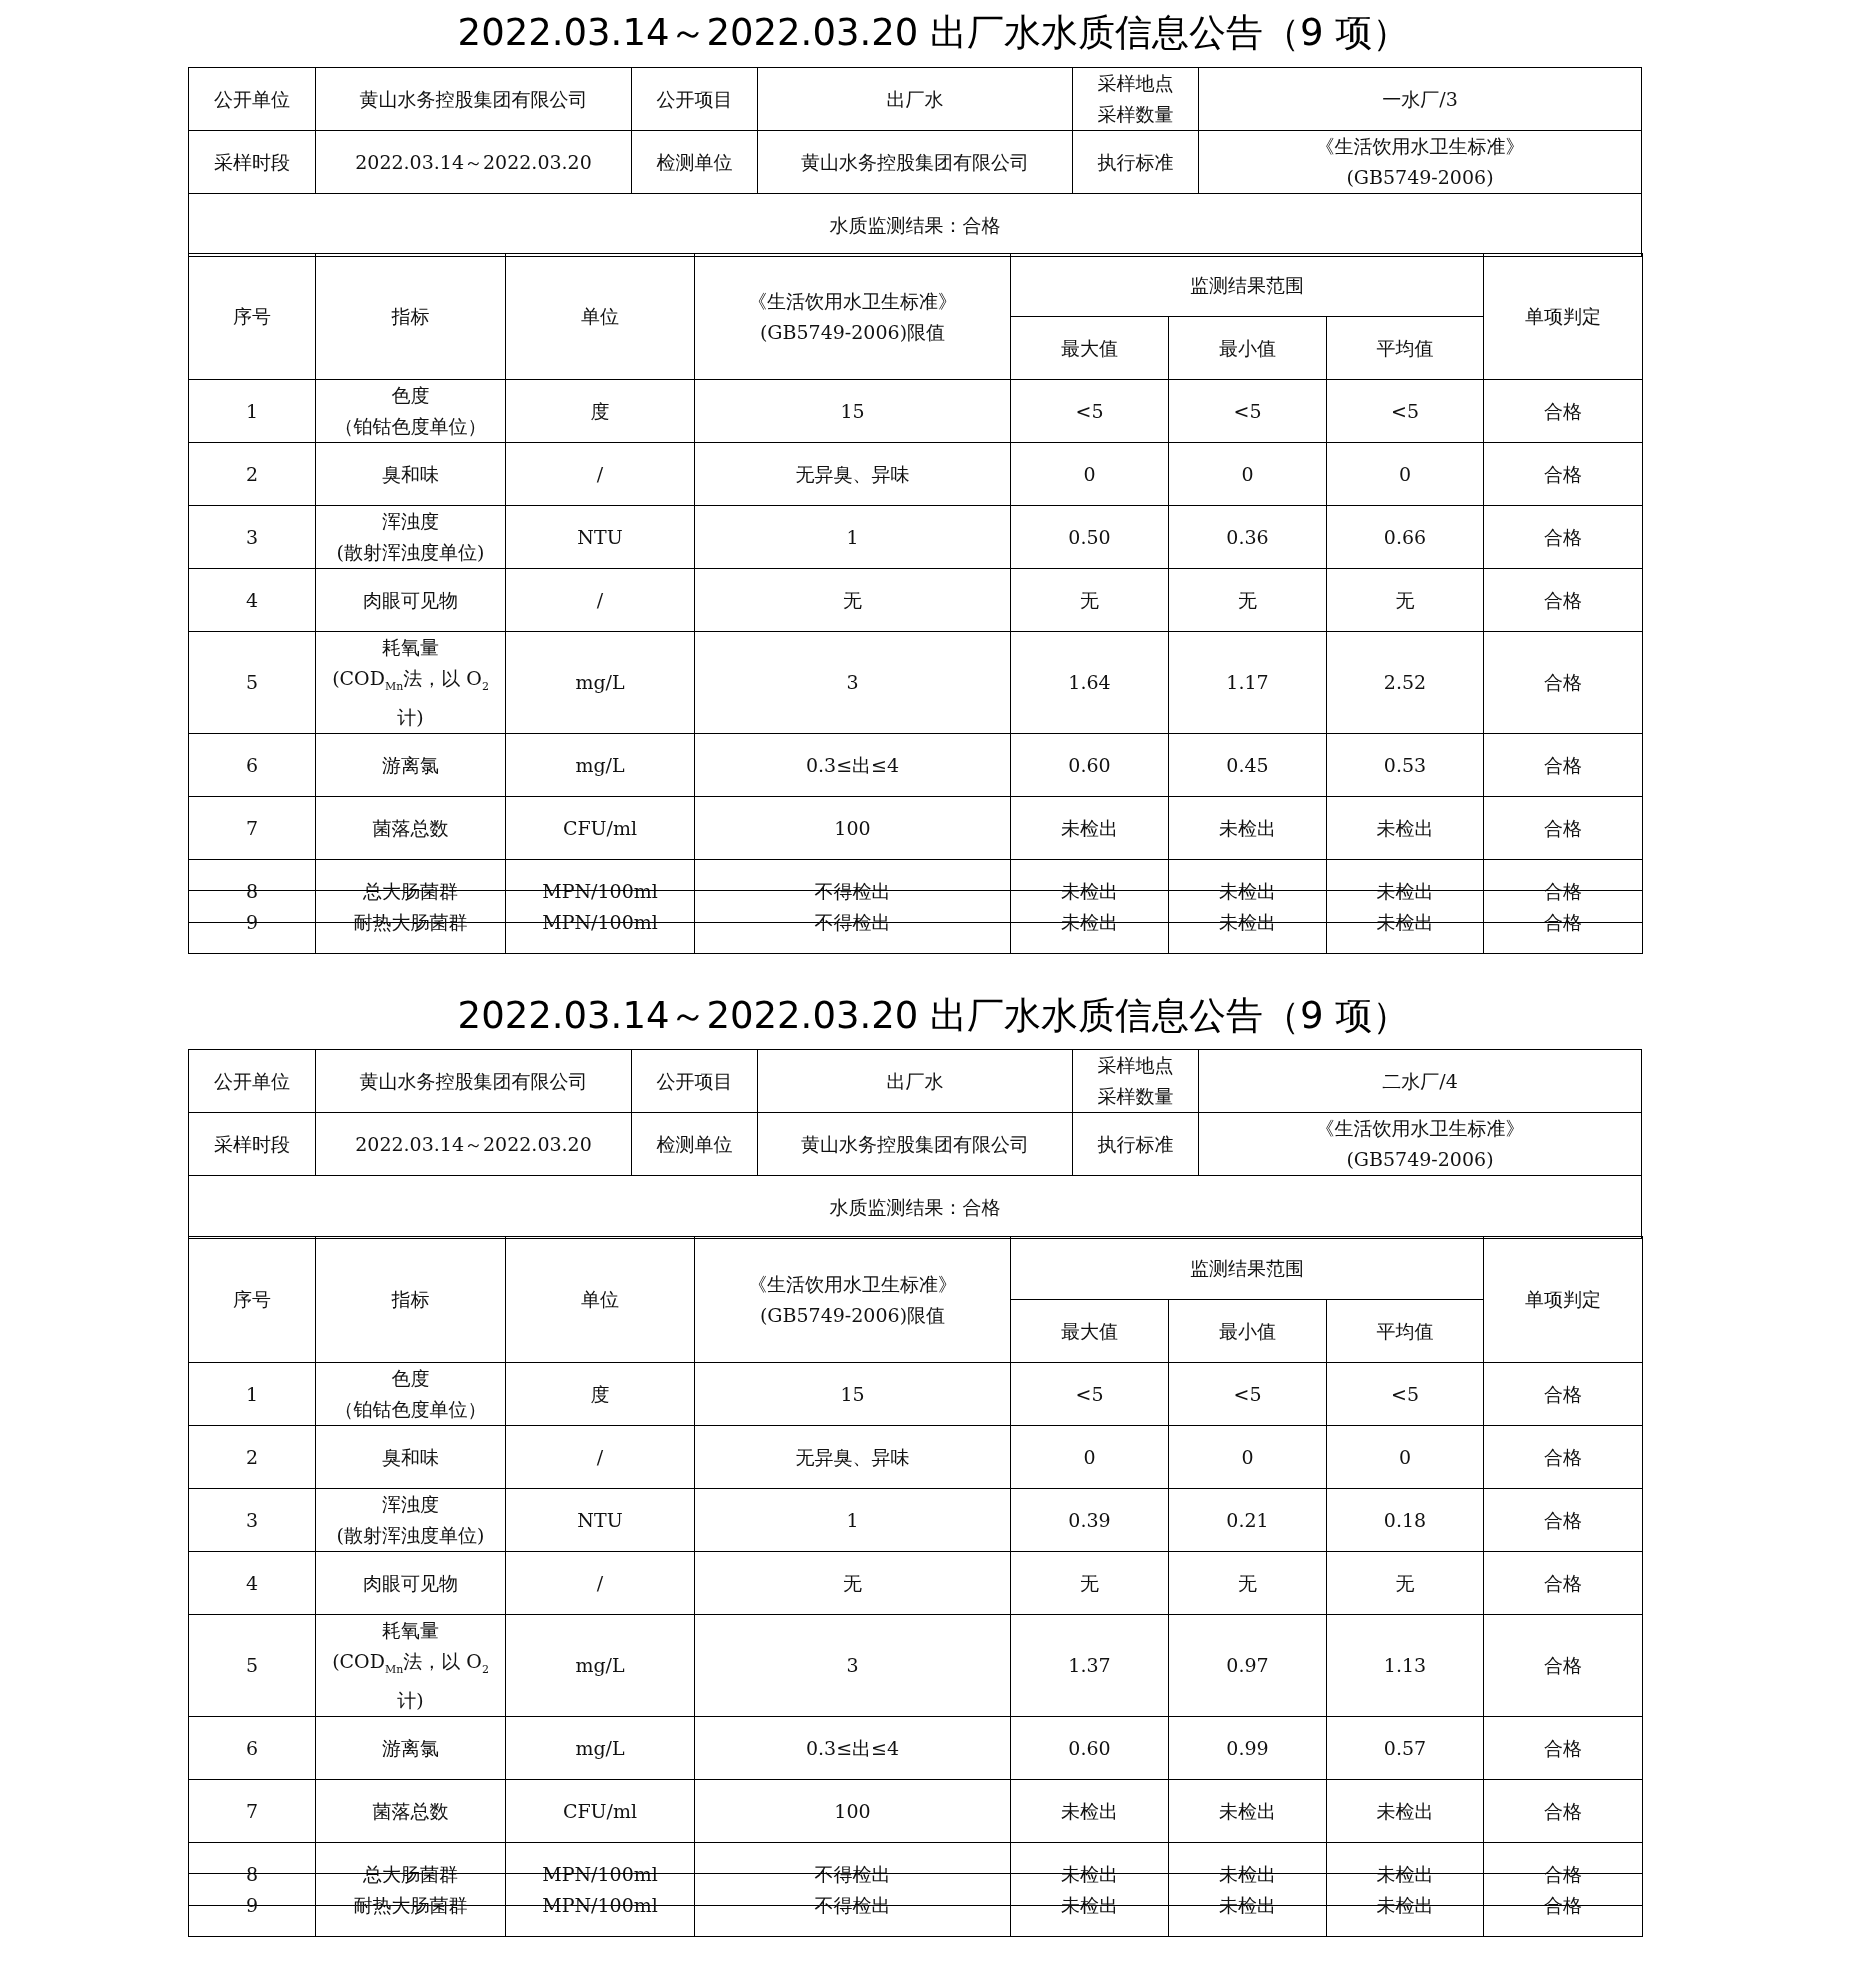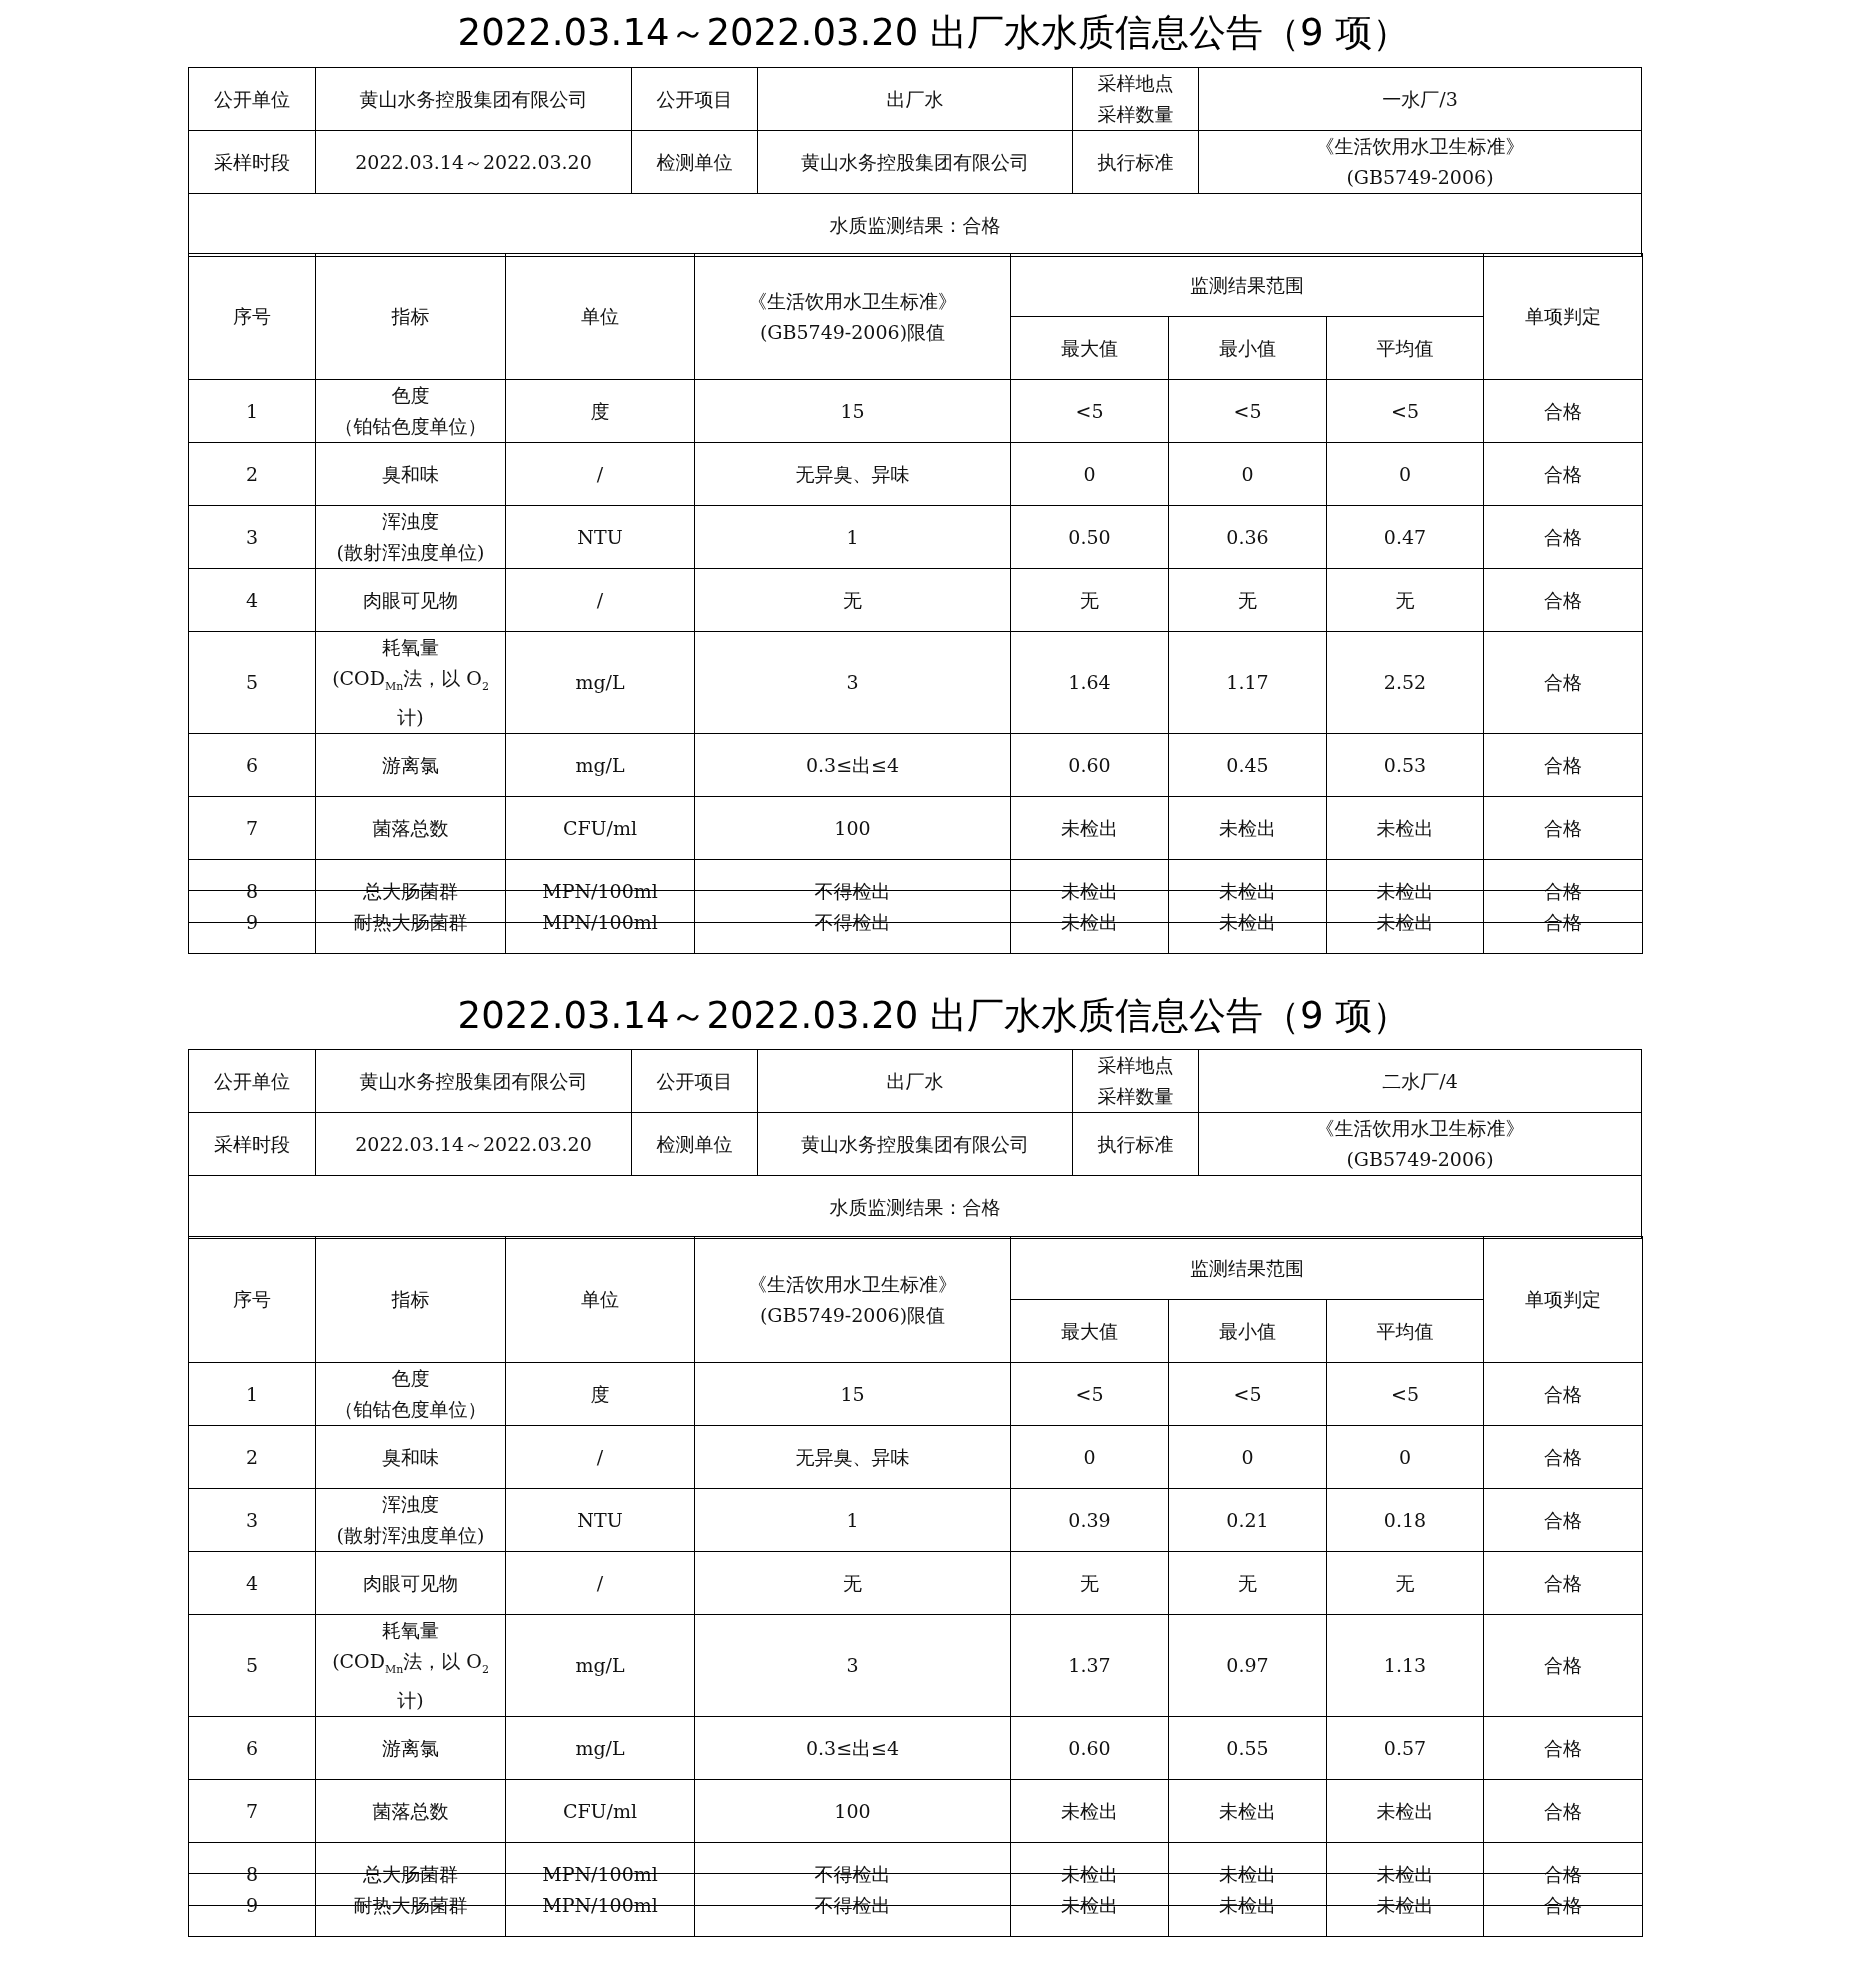--- a/index.html
+++ b/index.html
@@ -117,21 +117,21 @@
           <tr style="height:63px">
             <td>3</td>
             <td>
               <div>浑浊度</div>
               <div>(散射浑浊度单位)</div>
             </td>
             <td>NTU</td>
             <td>1</td>
             <td>0.50</td>
             <td>0.36</td>
-            <td>0.47</td>
+            <td>0.66</td>
             <td>合格</td>
           </tr>
           <tr style="height:63px">
             <td>4</td>
             <td>
               <div>肉眼可见物</div>
             </td>
             <td>/</td>
             <td>无</td>
             <td>无</td>
@@ -353,21 +353,21 @@
             <td>合格</td>
           </tr>
           <tr style="height:63px">
             <td>6</td>
             <td>
               <div>游离氯</div>
             </td>
             <td>mg/L</td>
             <td>0.3≤出≤4</td>
             <td>0.60</td>
-            <td>0.55</td>
+            <td>0.99</td>
             <td>0.57</td>
             <td>合格</td>
           </tr>
           <tr style="height:63px">
             <td>7</td>
             <td>
               <div>菌落总数</div>
             </td>
             <td>CFU/ml</td>
             <td>100</td>

